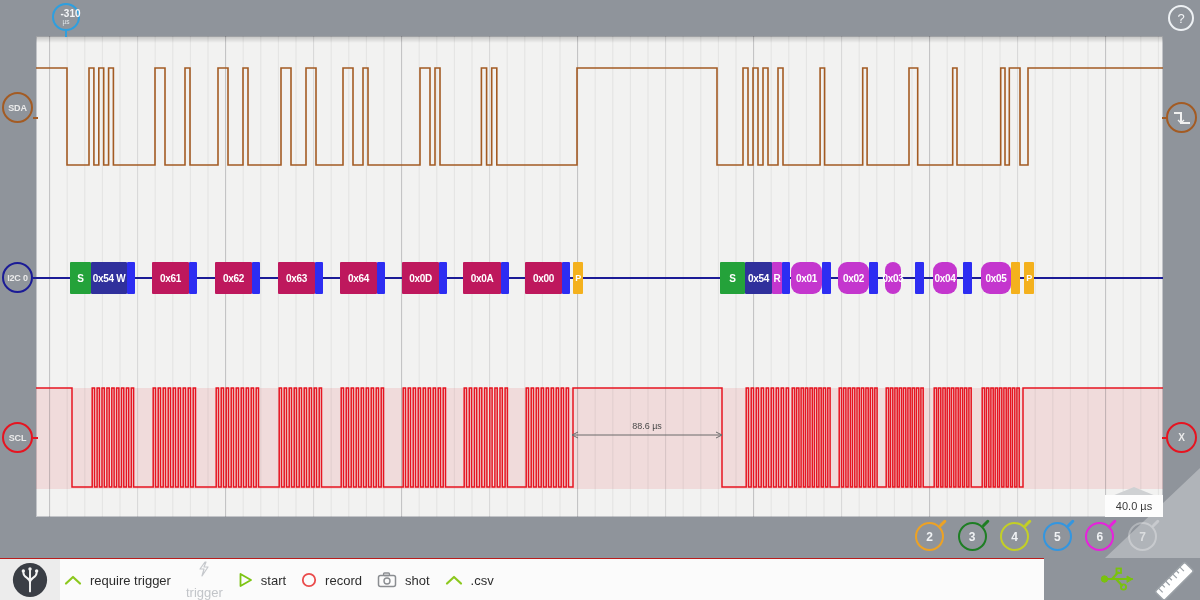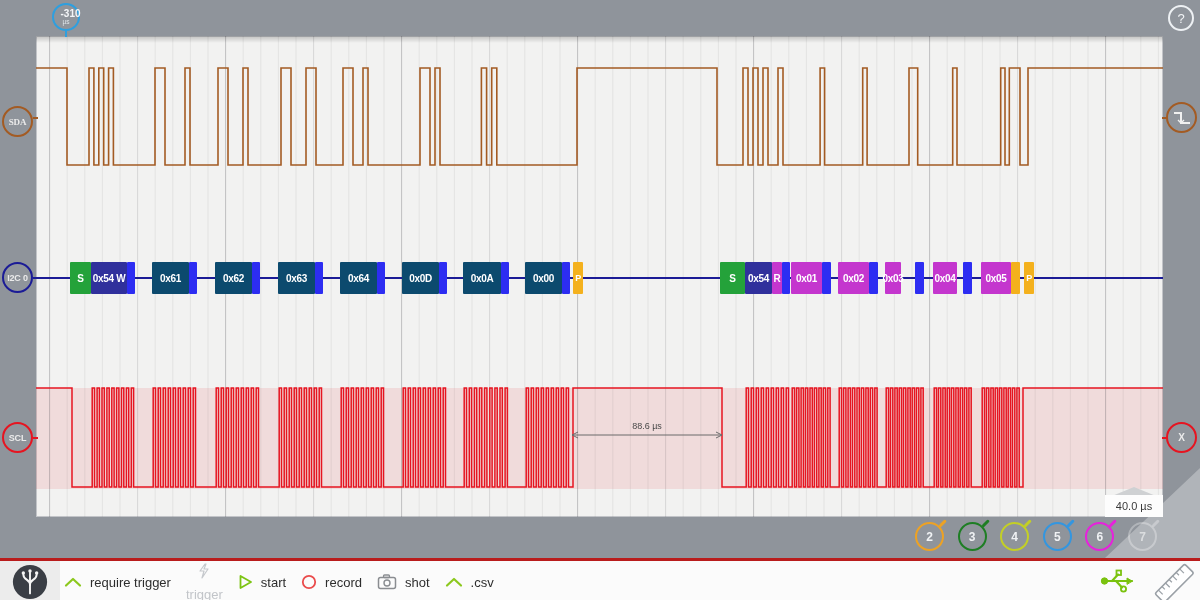--- a/index.html
+++ b/index.html
@@ -16,40 +16,40 @@
   .chan{width:31px;height:31px;border-width:2px;border-style:solid;font-size:9px;letter-spacing:-0.2px;}
   .stub{position:absolute;height:2px;width:5px;}
   
   .blk{position:absolute;top:262px;height:32px;border-radius:1px;color:#fff;font-size:10px;font-weight:bold;
        display:flex;align-items:center;justify-content:center;letter-spacing:-0.3px;white-space:nowrap;}
   .k-start{background:#24a23a;}
   .k-addr{background:#30309c;}
   .k-ack{background:#2d2df2;}
   .k-nack{background:#f4b11d;}
   .k-stop{background:#f4b11d;font-size:9px;}
-  .k-data-w{background:#0c4a6e;}
-  .k-data-r{background:#c436ce;}
+  .k-data-w{background:#be185d;}
+  .k-data-r{background:#c436ce;border-radius:9px;}
   .k-rw-r{background:#c436ce;}
   
   .marker{left:52px;top:3px;width:28px;height:28px;border:2.5px solid #2e9fdf;flex-direction:column;line-height:1;}
   .marker .v{font-size:10px;color:#f4f6f8;padding-left:9px;}
   .marker .u{font-size:6.5px;color:#dfe6ea;font-weight:normal;}
   .help{left:1168px;top:5px;width:26px;height:26px;border:2px solid #eef1f4;color:#f2f4f6;font-size:13px;font-weight:normal;}
   
   .timebase{position:absolute;left:1105px;top:495px;width:58px;height:22px;background:#fdfdfd;
             display:flex;align-items:center;justify-content:center;font-size:11px;color:#3a3a3a;z-index:3;}
   .tb-tri{position:absolute;left:1112px;top:487px;width:0;height:0;z-index:3;
           border-left:22px solid transparent;border-right:22px solid transparent;border-bottom:9px solid #cfd1d3;}
   
   .slot{width:29px;height:29px;border-width:2.5px;border-style:solid;font-size:12px;z-index:4;}
   .notch{position:absolute;width:9px;height:2.5px;border-radius:2px;top:-2px;right:-5px;transform:rotate(-45deg);}
   .wedge{position:absolute;right:0;top:468px;width:95px;height:90px;z-index:1;pointer-events:none;
          background:rgba(255,255,255,0.30);clip-path:polygon(100% 0,100% 100%,0 100%);}
   
-  .toolbar{position:absolute;left:0;top:558px;width:1200px;height:42px;background:#fbfbfb;border-top:3px solid #b91c1c;}
+  .toolbar{position:absolute;left:0;top:558px;width:1044px;height:42px;background:#fbfbfb;border-top:1px solid #b91c1c;}
   .logo-sq{position:absolute;left:0;top:0;width:60px;height:42px;background:#ececec;display:flex;align-items:center;justify-content:center;}
   .tb-items{position:absolute;left:64px;top:0;height:42px;display:flex;align-items:center;gap:15px;}
   .tb-item{display:flex;align-items:center;gap:8px;font-size:13px;color:#2d2d2d;cursor:default;}
   .tb-item.dis{color:#c2c5c9;flex-direction:column;}
   .usb-btn{position:absolute;left:1100px;top:4px;}
   .ruler-btn{position:absolute;left:1150px;top:-2px;}
 </style>
 </head>
 <body>
 
@@ -174,21 +174,21 @@
 
   <div class="wedge"></div>
 
   <div class="cbtn marker">
     <span class="v">-310</span>
     <span class="u">µs</span>
   </div>
 
   <div class="cbtn help">?</div>
 
-  <div class="cbtn chan" style="left:2px;top:106px;border-color:#a35b23;font-family:Liberation Serif, serif;">SDA</div>
+  <div class="cbtn chan" style="left:2px;top:92px;border-color:#a35b23;">SDA</div>
   <div class="cbtn chan" style="left:2px;top:262px;border-color:#1b1b96;">I2C 0</div>
   <div class="cbtn chan" style="left:2px;top:422px;border-color:#e61420;">SCL</div>
 
   <div class="cbtn chan" style="left:1166px;top:102px;border-color:#a35b23;">
     <svg width="20" height="20" viewBox="-10 -10 20 20">
       <path d="M -8 -5 H -1 V 5 H 8" fill="none" stroke="#f0f0f0" stroke-width="2"></path>
       <path d="M -4 2 L -1 5 L 2 2" fill="none" stroke="#f0f0f0" stroke-width="1.4"></path>
     </svg>
   </div>
   <div class="cbtn chan" style="left:1166px;top:422px;border-color:#e61420;font-size:10px;">X</div>

